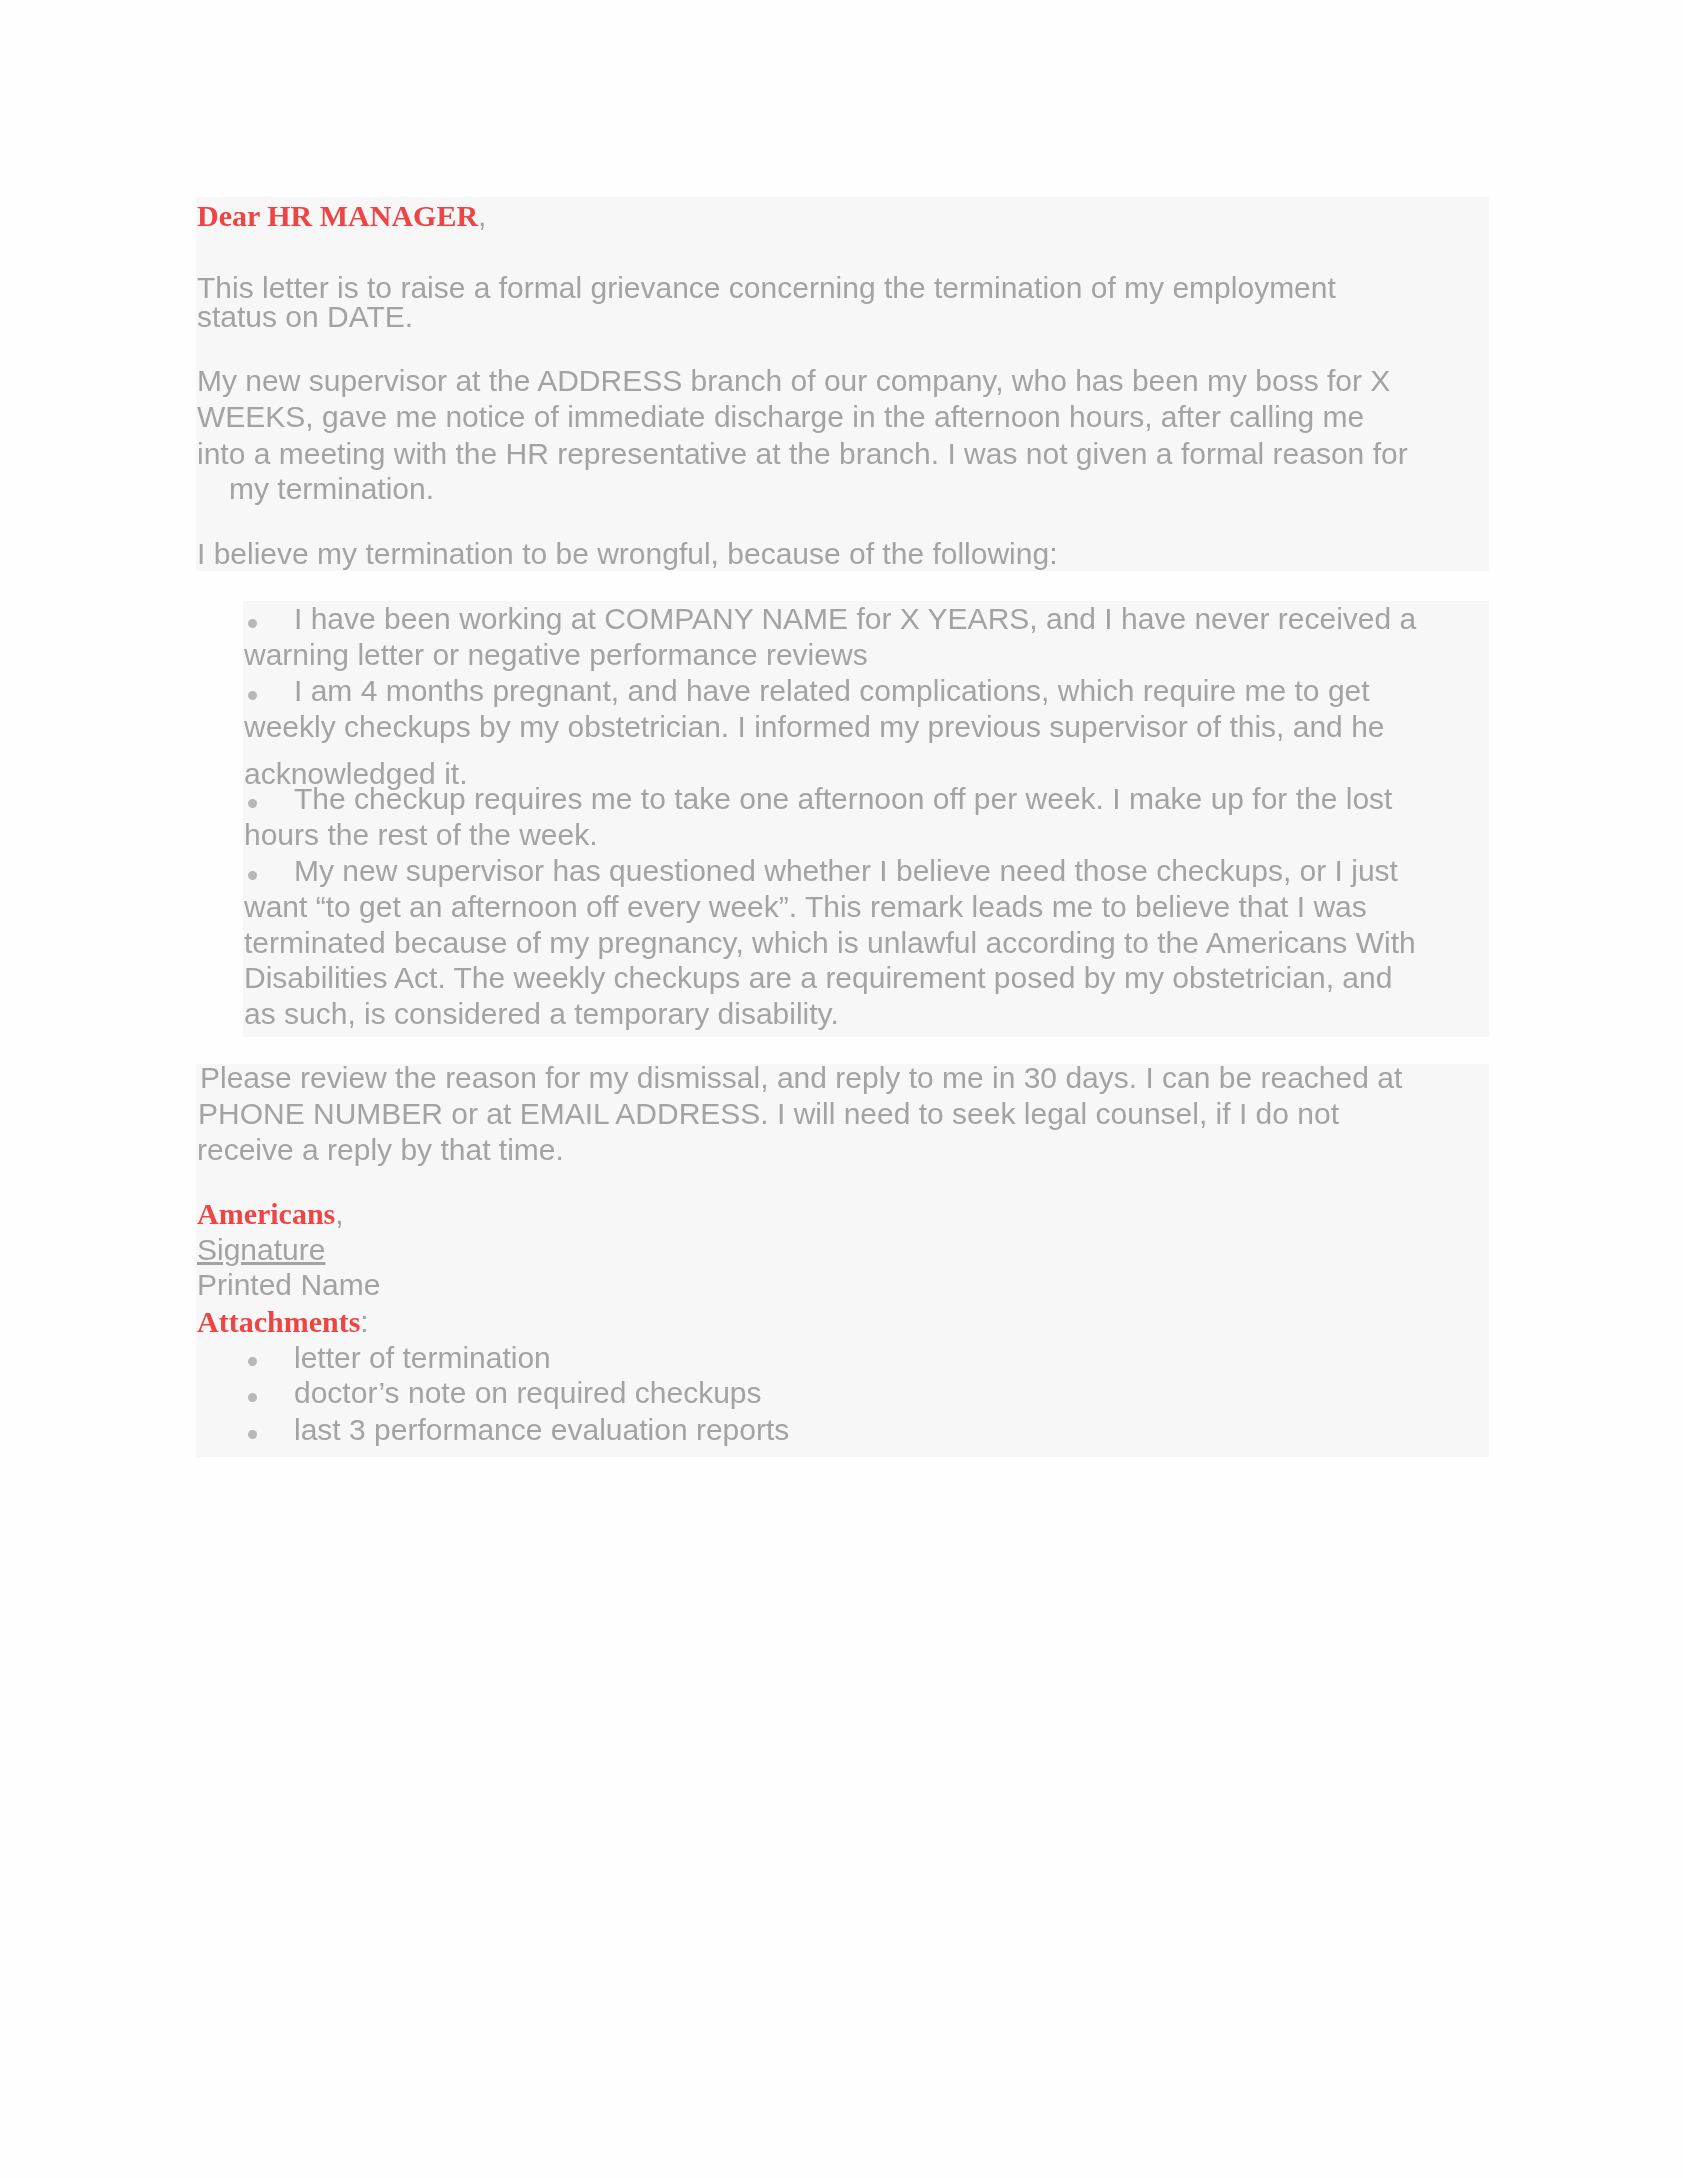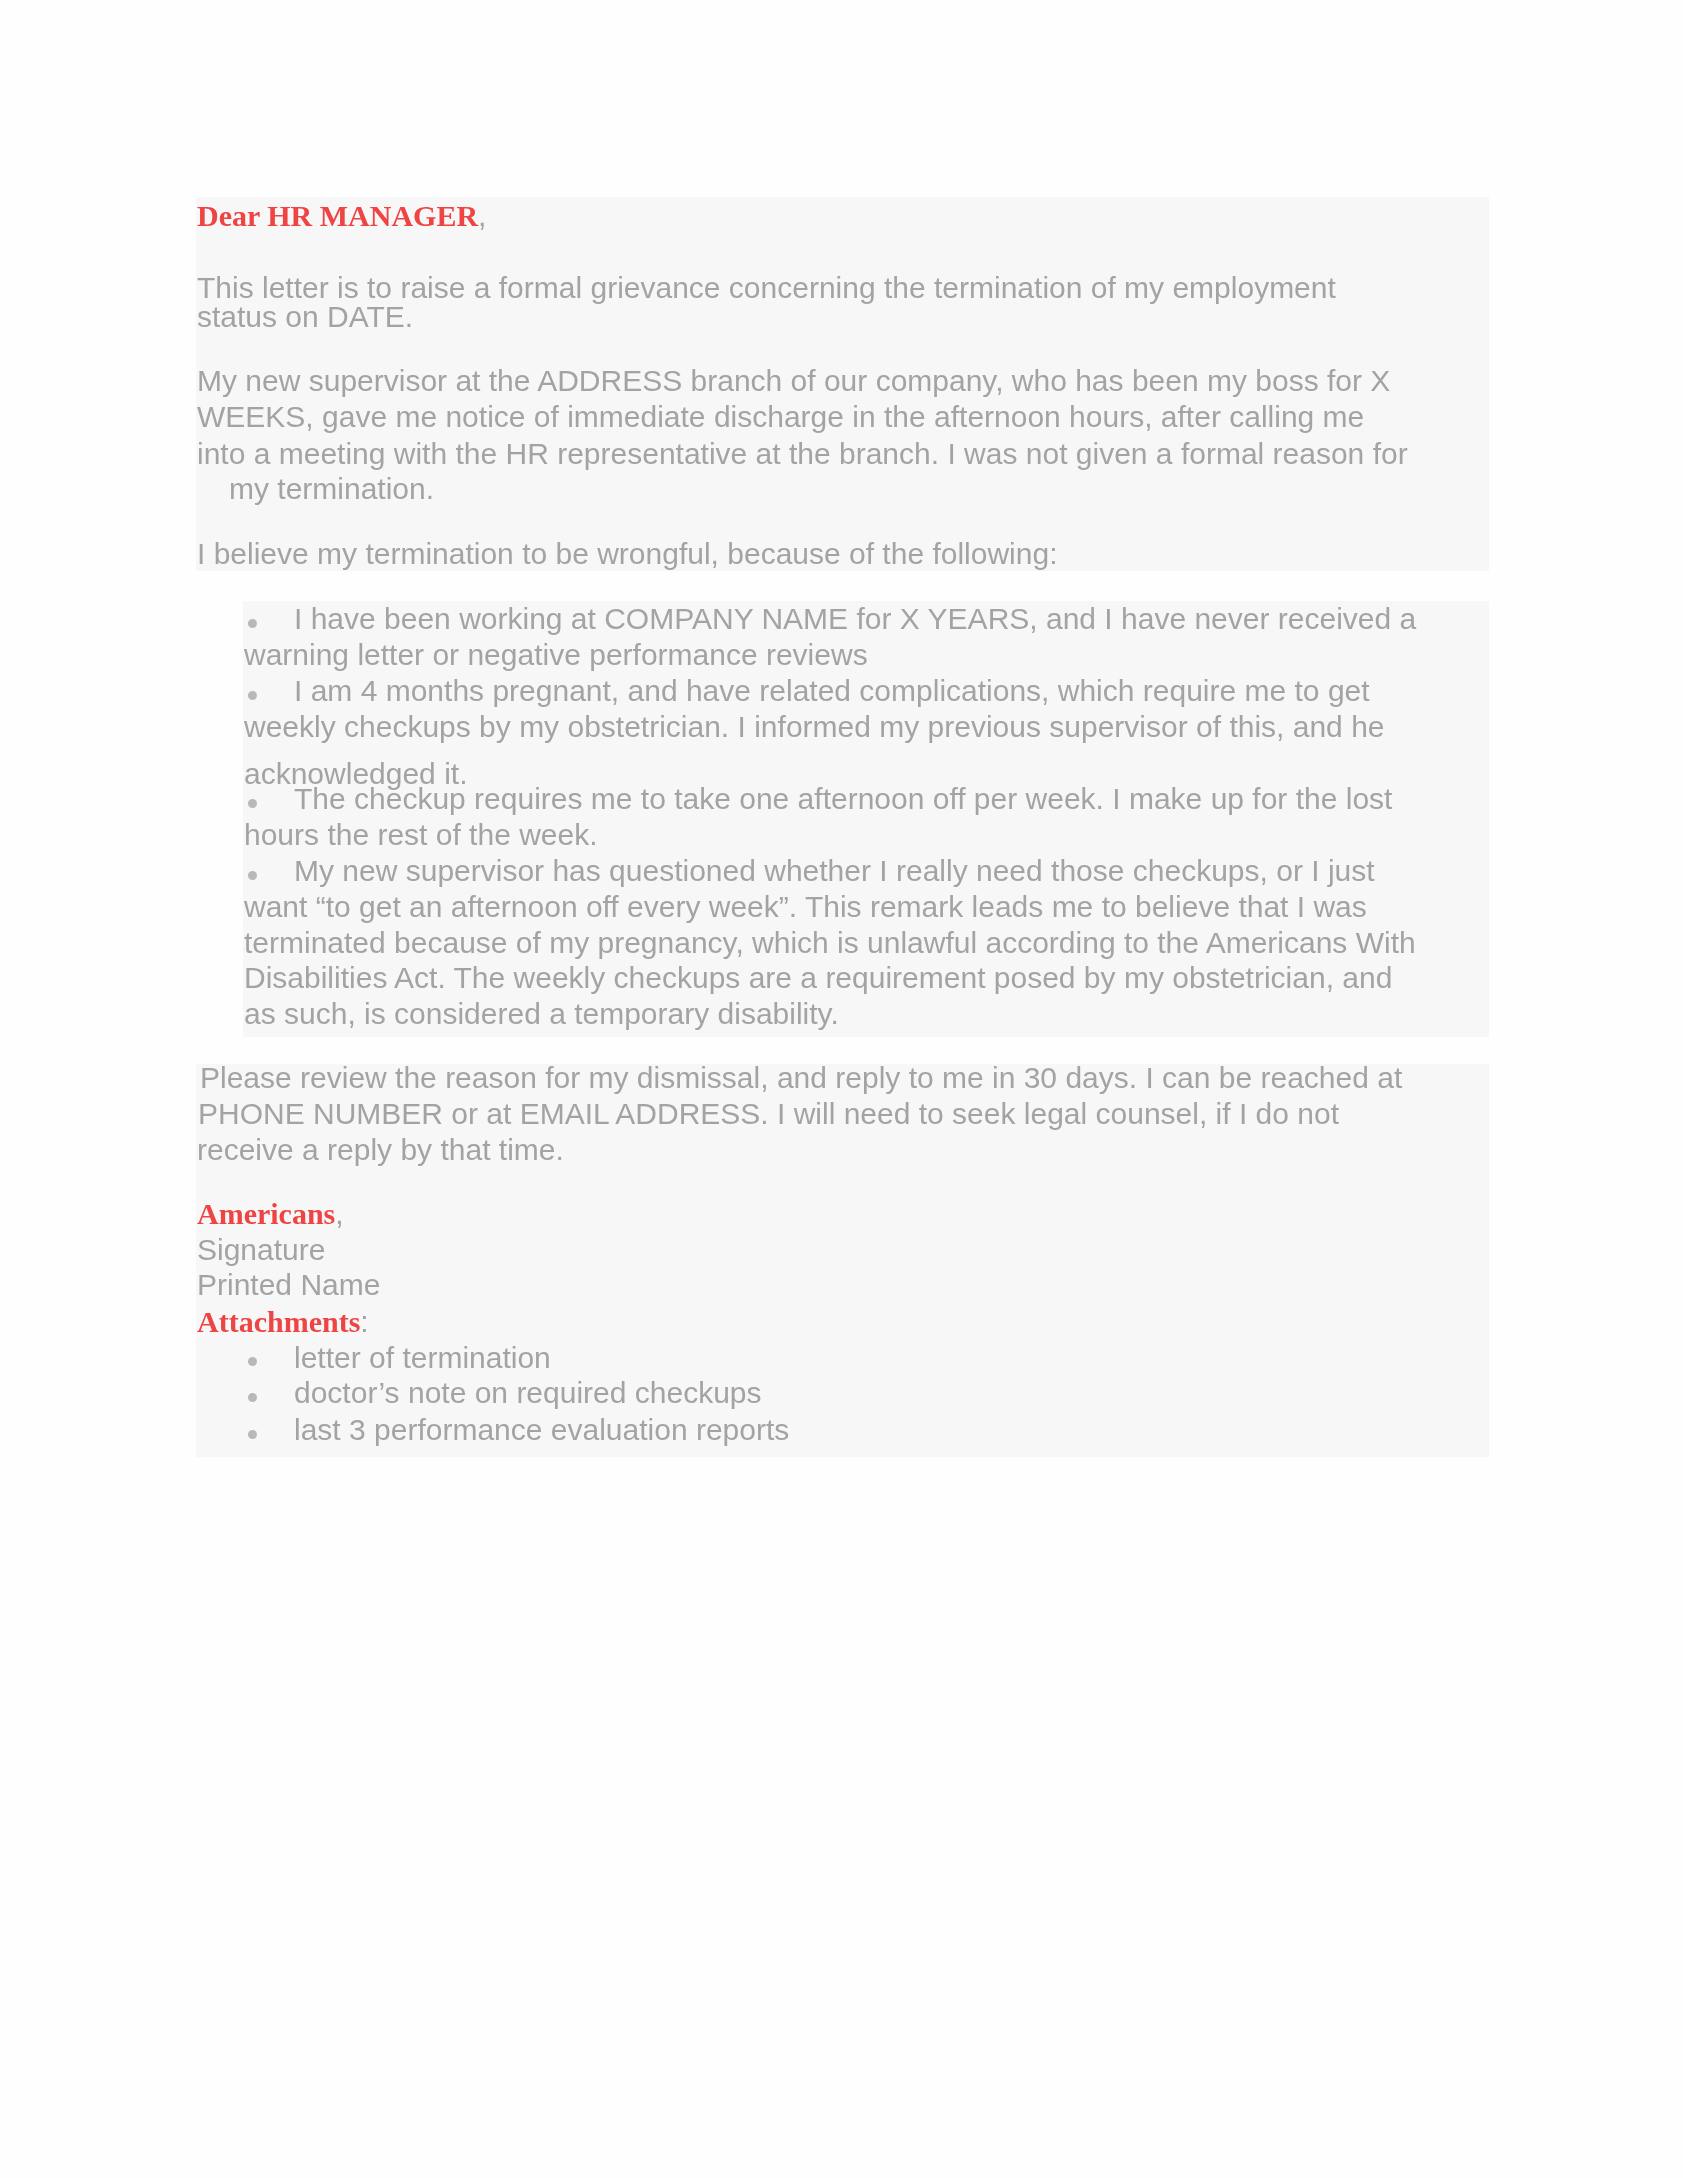--- a/index.html
+++ b/index.html
@@ -42,35 +42,35 @@
     <div class="bul" style="left:248px;top:691px;"></div>
     <div class="ln" style="left:294px;top:673px;">I am 4 months pregnant, and have related complications, which require me to get</div>
     <div class="ln" style="left:244px;top:709px;">weekly checkups by my obstetrician. I informed my previous supervisor of this, and he</div>
     <div class="ln" style="left:244px;top:744px;margin-top:12px;">acknowledged it.</div>
 
     <div class="bul" style="left:248px;top:799px;"></div>
     <div class="ln" style="left:294px;top:781px;">The checkup requires me to take one afternoon off per week. I make up for the lost</div>
     <div class="ln" style="left:244px;top:817px;">hours the rest of the week.</div>
 
     <div class="bul" style="left:248px;top:871px;"></div>
-    <div class="ln" style="left:294px;top:853px;">My new supervisor has questioned whether I really need those checkups, or I just</div>
+    <div class="ln" style="left:294px;top:853px;">My new supervisor has questioned whether I believe need those checkups, or I just</div>
     <div class="ln" style="left:244px;top:889px;">want “to get an afternoon off every week”. This remark leads me to believe that I was</div>
     <div class="ln" style="left:244px;top:925px;">terminated because of my pregnancy, which is unlawful according to the Americans With</div>
     <div class="ln" style="left:244px;top:960px;">Disabilities Act. The weekly checkups are a requirement posed by my obstetrician, and</div>
     <div class="ln" style="left:244px;top:996px;">as such, is considered a temporary disability.</div>
   </div>
 
   <div class="ln" style="left:200px;top:1060px;">Please review the reason for my dismissal, and reply to me in 30 days. I can be reached at</div>
   <div class="ln" style="left:182px;top:1096px;margin-left:16px;">PHONE NUMBER or at EMAIL ADDRESS. I will need to seek legal counsel, if I do not</div>
   <div class="ln" style="left:197px;top:1132px;">receive a reply by that time.</div>
 
   <div class="ln" style="left:197px;top:1196px;">
     <span class="serif">Americans</span><span>,</span>
   </div>
-  <div class="ln" style="left:197px;top:1232px;">Signature</div>
+  <div class="ln" style="left:197px;top:1232px;text-decoration:underline;">Signature</div>
   <div class="ln" style="left:197px;top:1267px;">Printed Name</div>
   <div class="ln" style="left:197px;top:1304px;">
     <span class="serif">Attachments</span><span>:</span>
   </div>
 
   <div>
     <div class="bul" style="left:248px;top:1357px;"></div>
     <div class="ln" style="left:294px;top:1340px;">letter of termination</div>
     <div class="bul" style="left:248px;top:1393px;"></div>
     <div class="ln" style="left:294px;top:1375px;">doctor’s note on required checkups</div>

